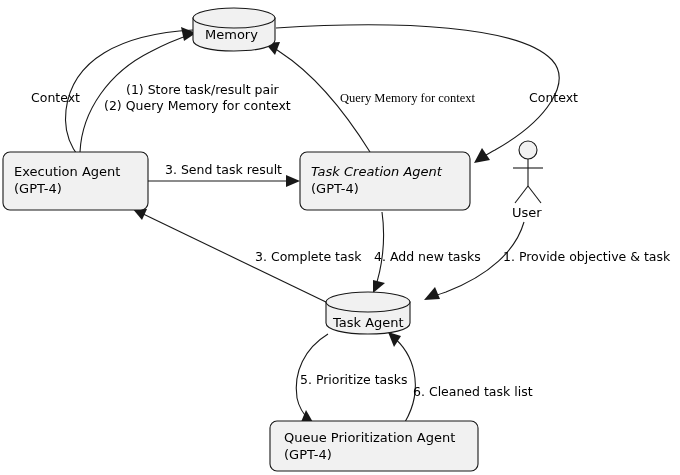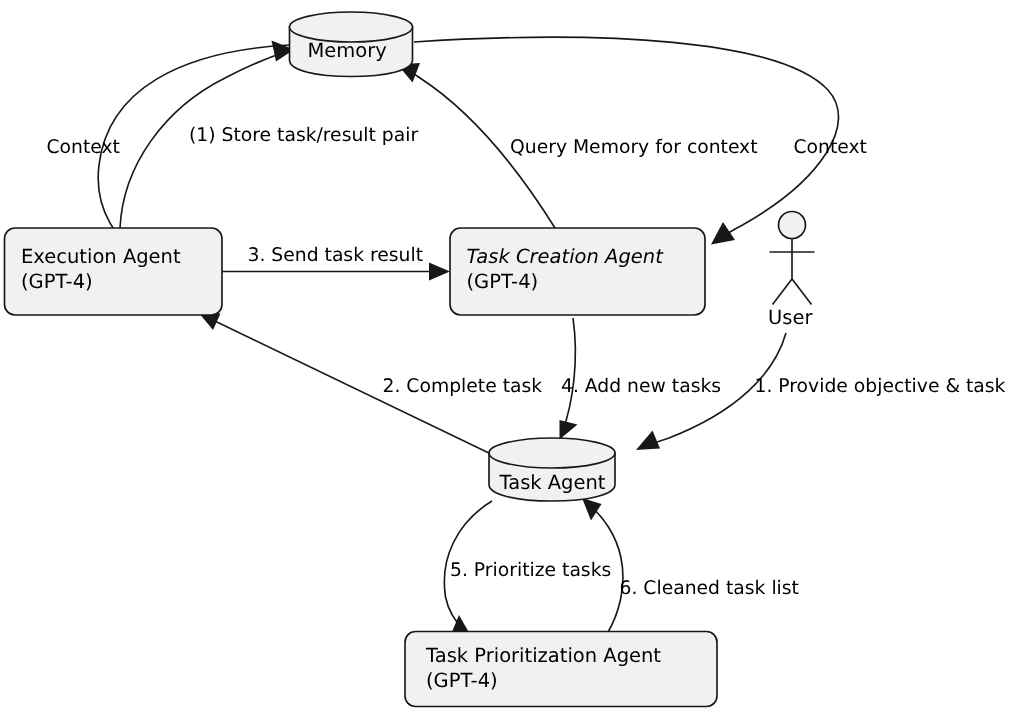--- a/index.html
+++ b/index.html
@@ -172,36 +172,37 @@
   <div class="node-label" style="left:205px; top:26px;">Memory</div>
 
   <div class="node-label" style="left:14px; top:163px;">Execution Agent</div>
   <div class="node-label" style="left:14px; top:180px;">(GPT-4)</div>
 
   <div class="node-label" style="left:311px; top:163px;font-style:italic;">Task Creation Agent</div>
   <div class="node-label" style="left:311px; top:180px;">(GPT-4)</div>
 
   <div class="node-label" style="left:333px; top:314px;">Task Agent</div>
 
-  <div class="node-label" style="left:284px; top:429px;">Task Prioritization Agent</div>
+  <div class="node-label" style="left:284px; top:429px;">Queue Prioritization Agent</div>
   <div class="node-label" style="left:284px; top:446px;">(GPT-4)</div>
 
   <div class="node-label" style="left:512px; top:204px;">User</div>
 
   <div class="edge-label" style="left:31px; top:90px;">Context</div>
 
   <div class="edge-label center" style="left:126px; top:82px;">(1) Store task/result pair</div>
-
-  <div class="edge-label" style="left:340px; top:90px;">Query Memory for context</div>
+  <div class="edge-label center" style="left:104px; top:98px;">(2) Query Memory for context</div>
+
+  <div class="edge-label" style="left:340px; top:90px;font-family:Liberation Serif, serif;">Query Memory for context</div>
 
   <div class="edge-label" style="left:529px; top:90px;">Context</div>
 
   <div class="edge-label" style="left:165px; top:162px;">3. Send task result</div>
 
-  <div class="edge-label" style="left:255px; top:249px;">2. Complete task</div>
+  <div class="edge-label" style="left:255px; top:249px;">3. Complete task</div>
 
   <div class="edge-label" style="left:374px; top:249px;">4. Add new tasks</div>
 
   <div class="edge-label" style="left:503px; top:249px;">1. Provide objective &amp; task</div>
 
   <div class="edge-label" style="left:300px; top:372px;">5. Prioritize tasks</div>
 
   <div class="edge-label" style="left:413px; top:384px;text-align:right;">6. Cleaned task list</div>
 
 </div>

